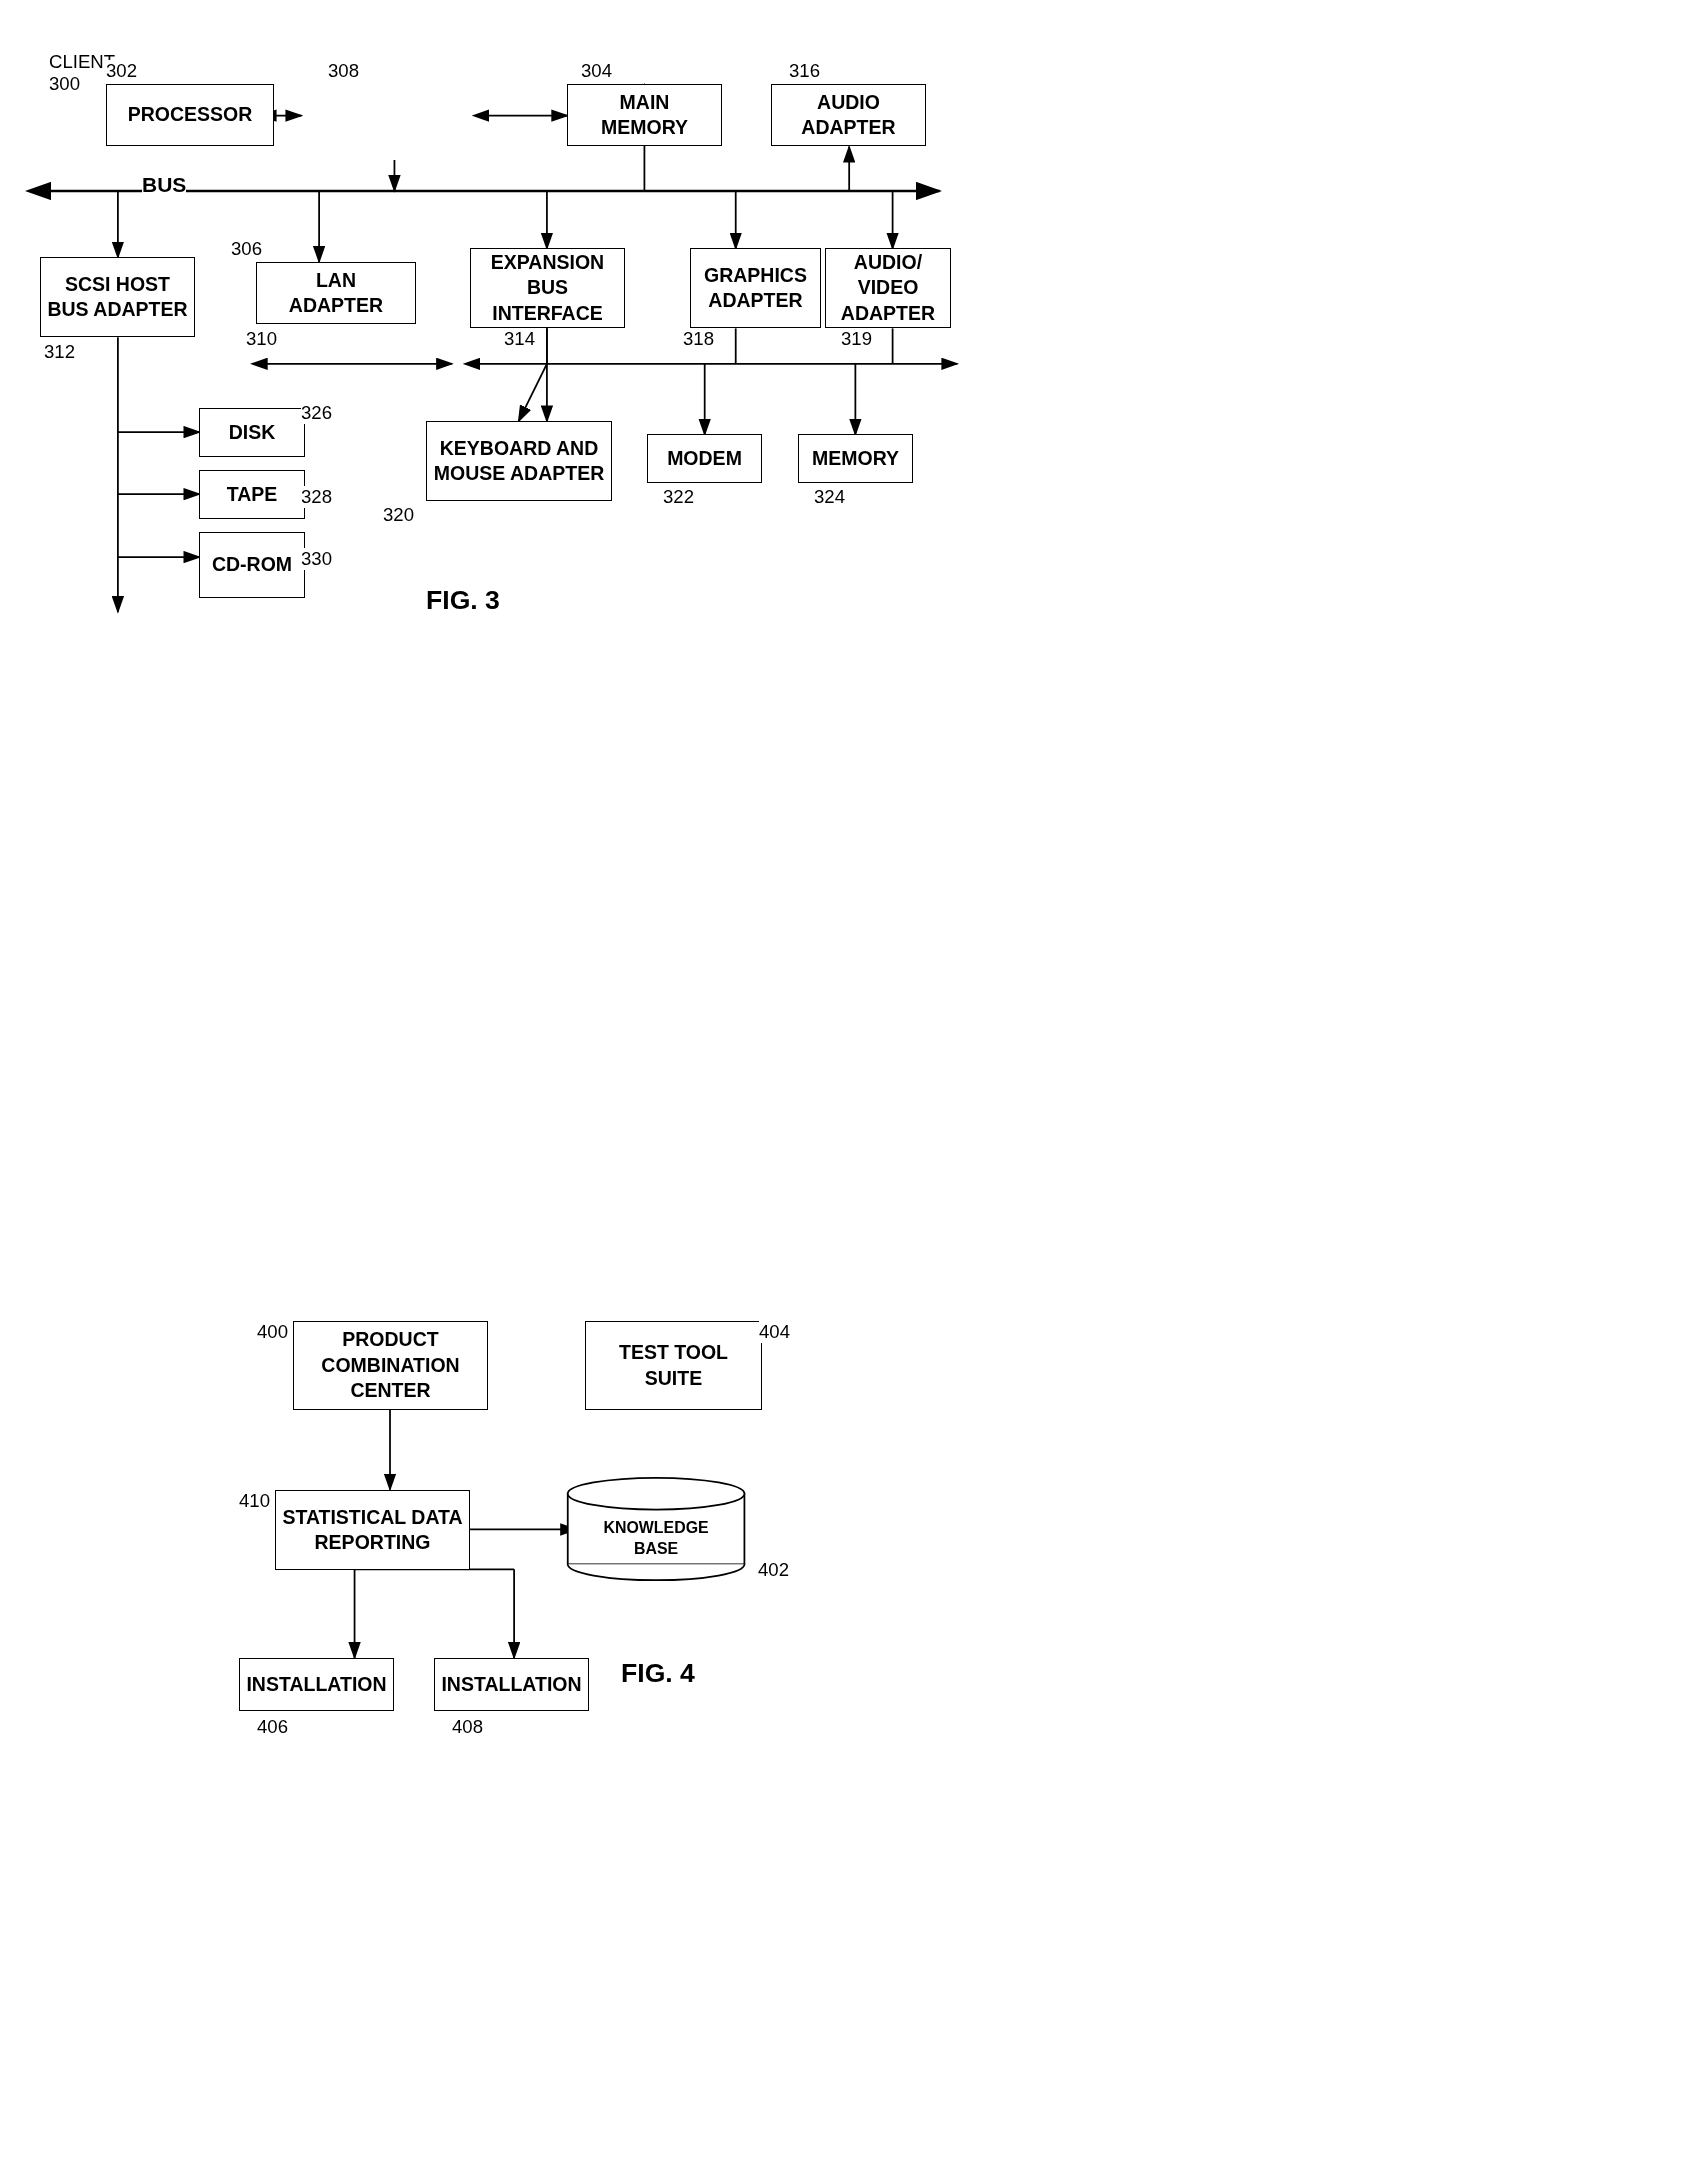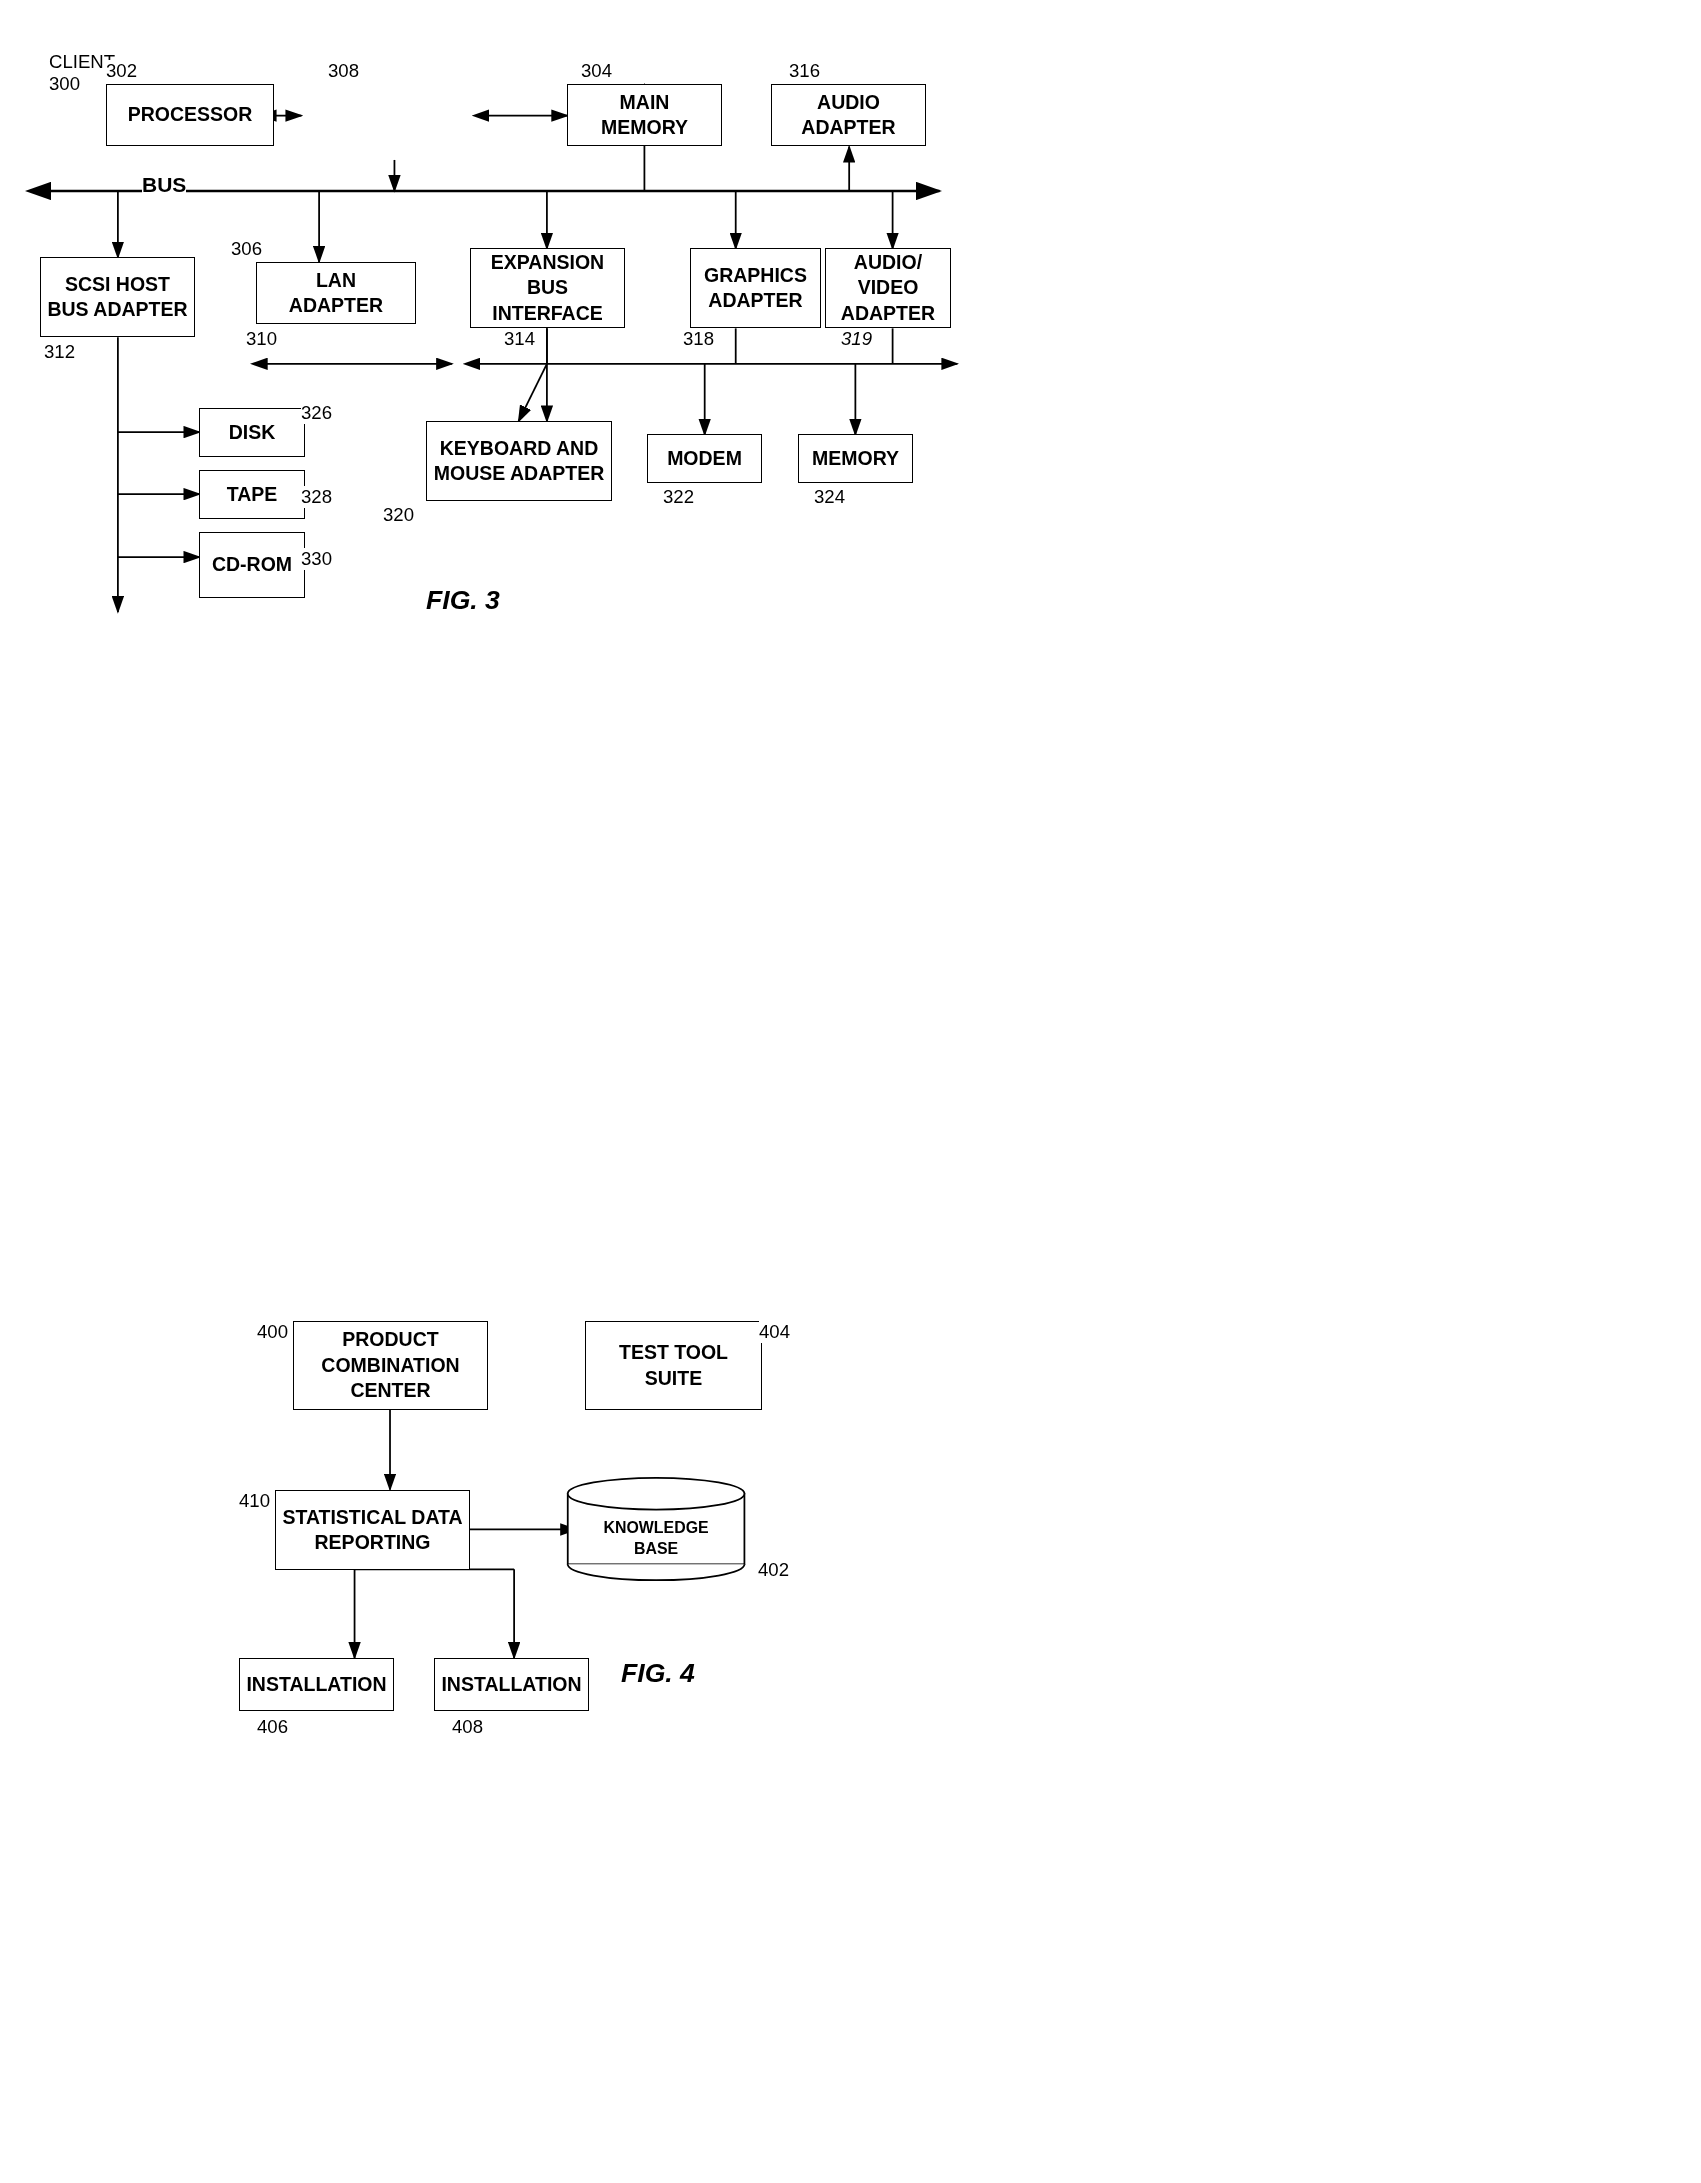--- a/index.html
+++ b/index.html
@@ -65,21 +65,20 @@
       position: absolute;
       font-size: 18.6px;
       background: #fff;
       font-weight: normal;
     }
 
     
     .fig-caption {
       position: absolute;
       font-size: 26.6px;
-      font-style: italic;
       font-weight: bold;
     }
 
     
     .arrows-svg {
       position: absolute;
       top: 0; left: 0;
       width: 1701px;
       height: 2184px;
       pointer-events: none;
@@ -186,21 +185,21 @@
   <div class="lbl" style="left:231px; top:238px;">306</div>
   <div class="lbl" style="left:246px; top:328px;">310</div>
 
   <div class="box" id="expansion-bus">EXPANSION<br>BUS<br>INTERFACE</div>
   <div class="lbl" style="left:504px; top:328px;">314</div>
 
   <div class="box" id="graphics-adp">GRAPHICS<br>ADAPTER</div>
   <div class="lbl" style="left:683px; top:328px;">318</div>
 
   <div class="box" id="audio-video">AUDIO/<br>VIDEO<br>ADAPTER</div>
-  <div class="lbl" style="left:841px; top:328px;font-style:italic;">319</div>
+  <div class="lbl" style="left:841px; top:328px;">319</div>
 
   <div class="box" id="disk">DISK</div>
   <div class="lbl" style="left:301px; top:402px;">326</div>
 
   <div class="box" id="tape">TAPE</div>
   <div class="lbl" style="left:301px; top:486px;">328</div>
 
   <div class="box" id="cd-rom">CD-ROM</div>
   <div class="lbl" style="left:301px; top:548px;">330</div>
 

